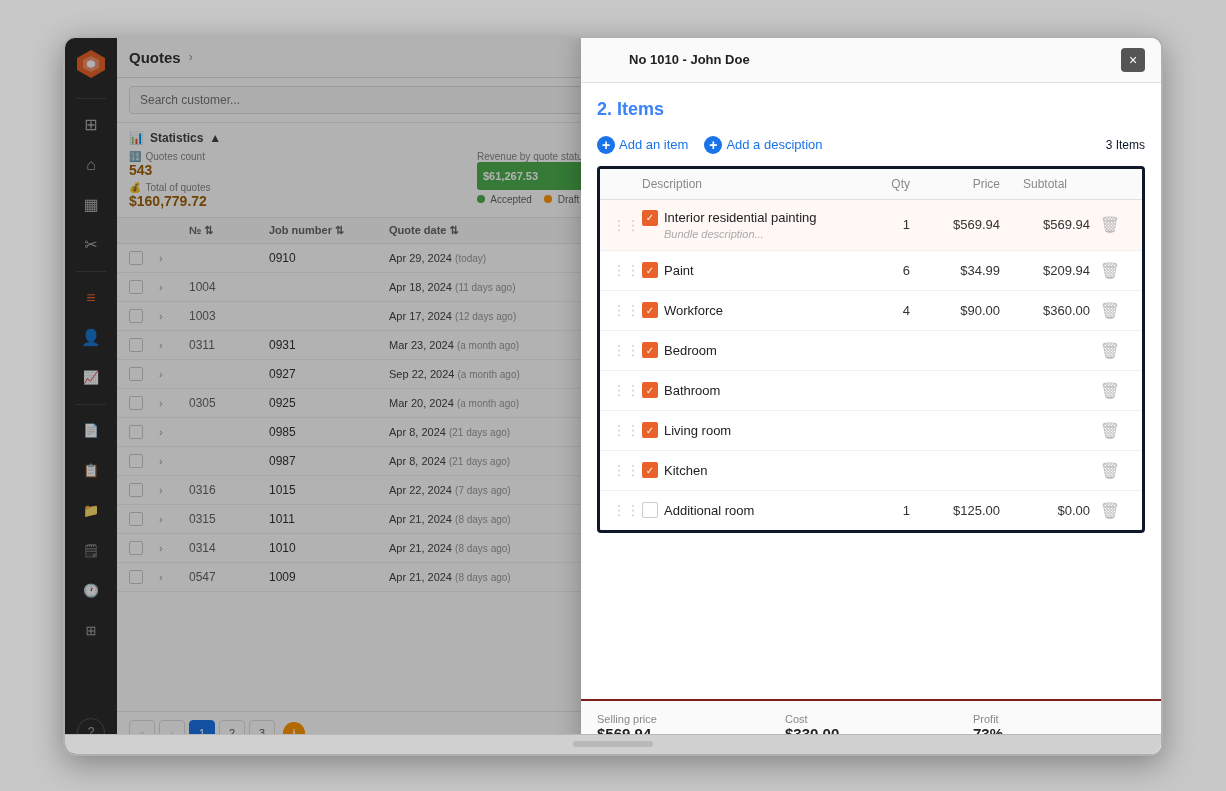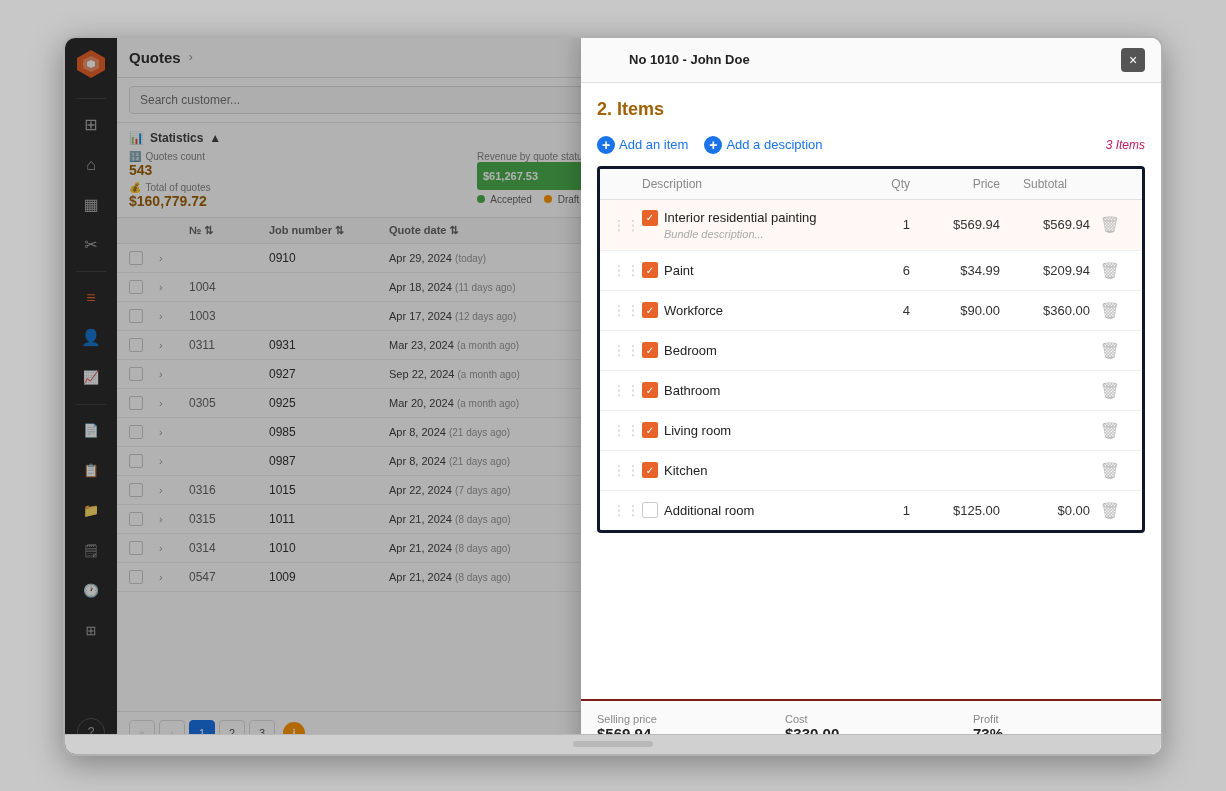--- a/index.html
+++ b/index.html
@@ -330,21 +330,21 @@
     }
     .modal-body {
       flex: 1;
       overflow-y: auto;
       padding: 16px;
     }
 
     .section-title {
       font-size: 18px;
       font-weight: 700;
-      color: #a16207;
+      color: #3b82f6;
       margin-bottom: 16px;
     }
 
     
     .items-toolbar {
       display: flex;
       align-items: center;
       justify-content: space-between;
       margin-bottom: 12px;
     }
@@ -371,22 +371,21 @@
       border-radius: 50%;
       display: flex;
       align-items: center;
       justify-content: center;
       font-size: 14px;
       font-weight: 700;
       line-height: 1;
     }
     .items-count {
       font-size: 12px;
-      color: #be185d;
-      font-style: italic;
+      color: #0f172a;
     }
 
     
     .items-table {
       border: 3px solid #0f172a;
       border-radius: 4px;
       overflow: hidden;
     }
     .items-table-header {
       display: grid;

